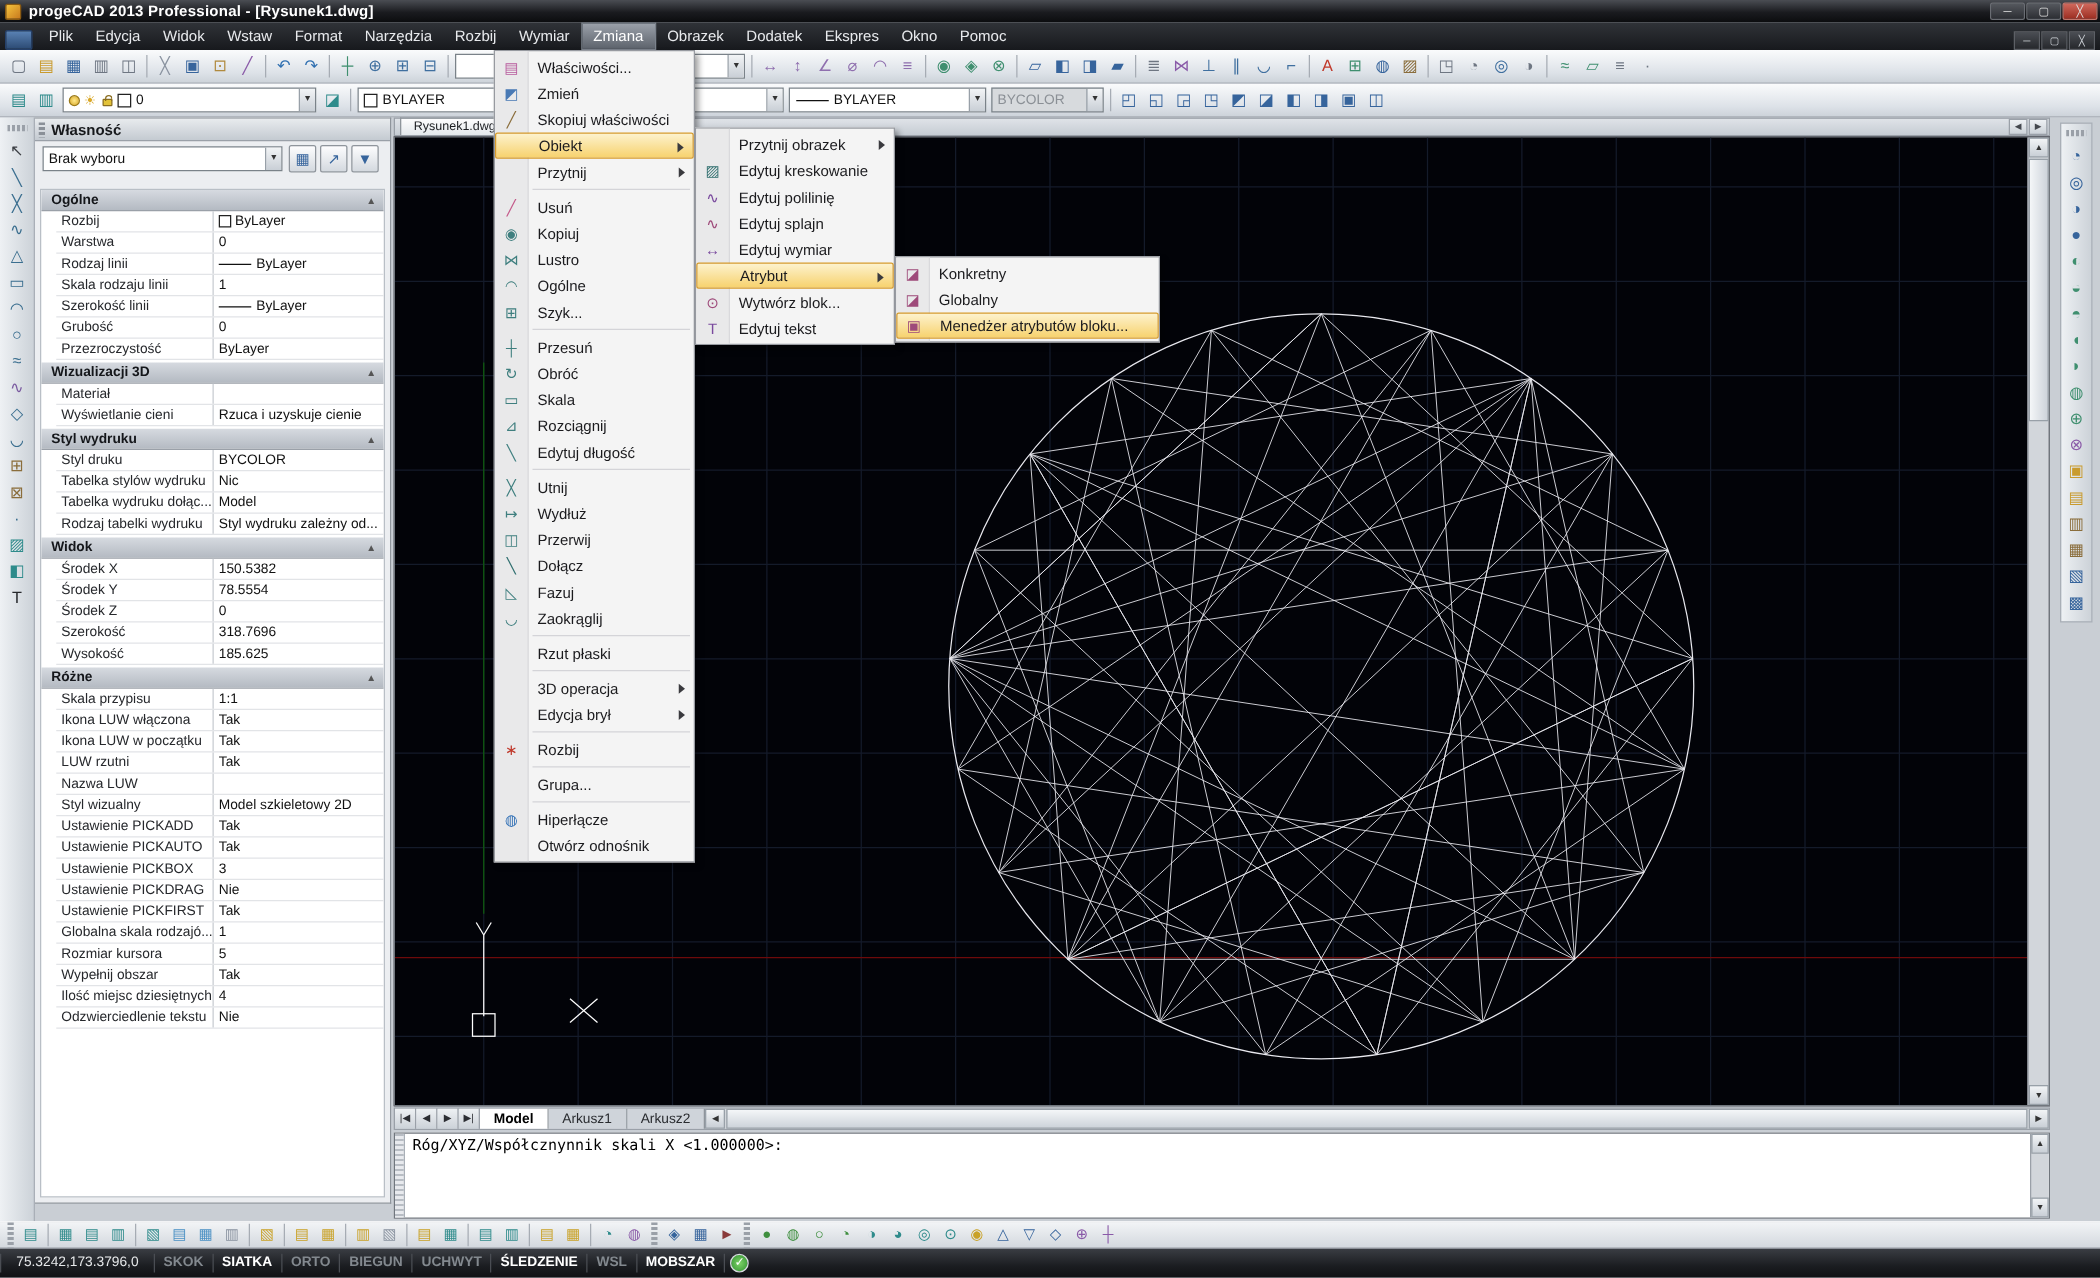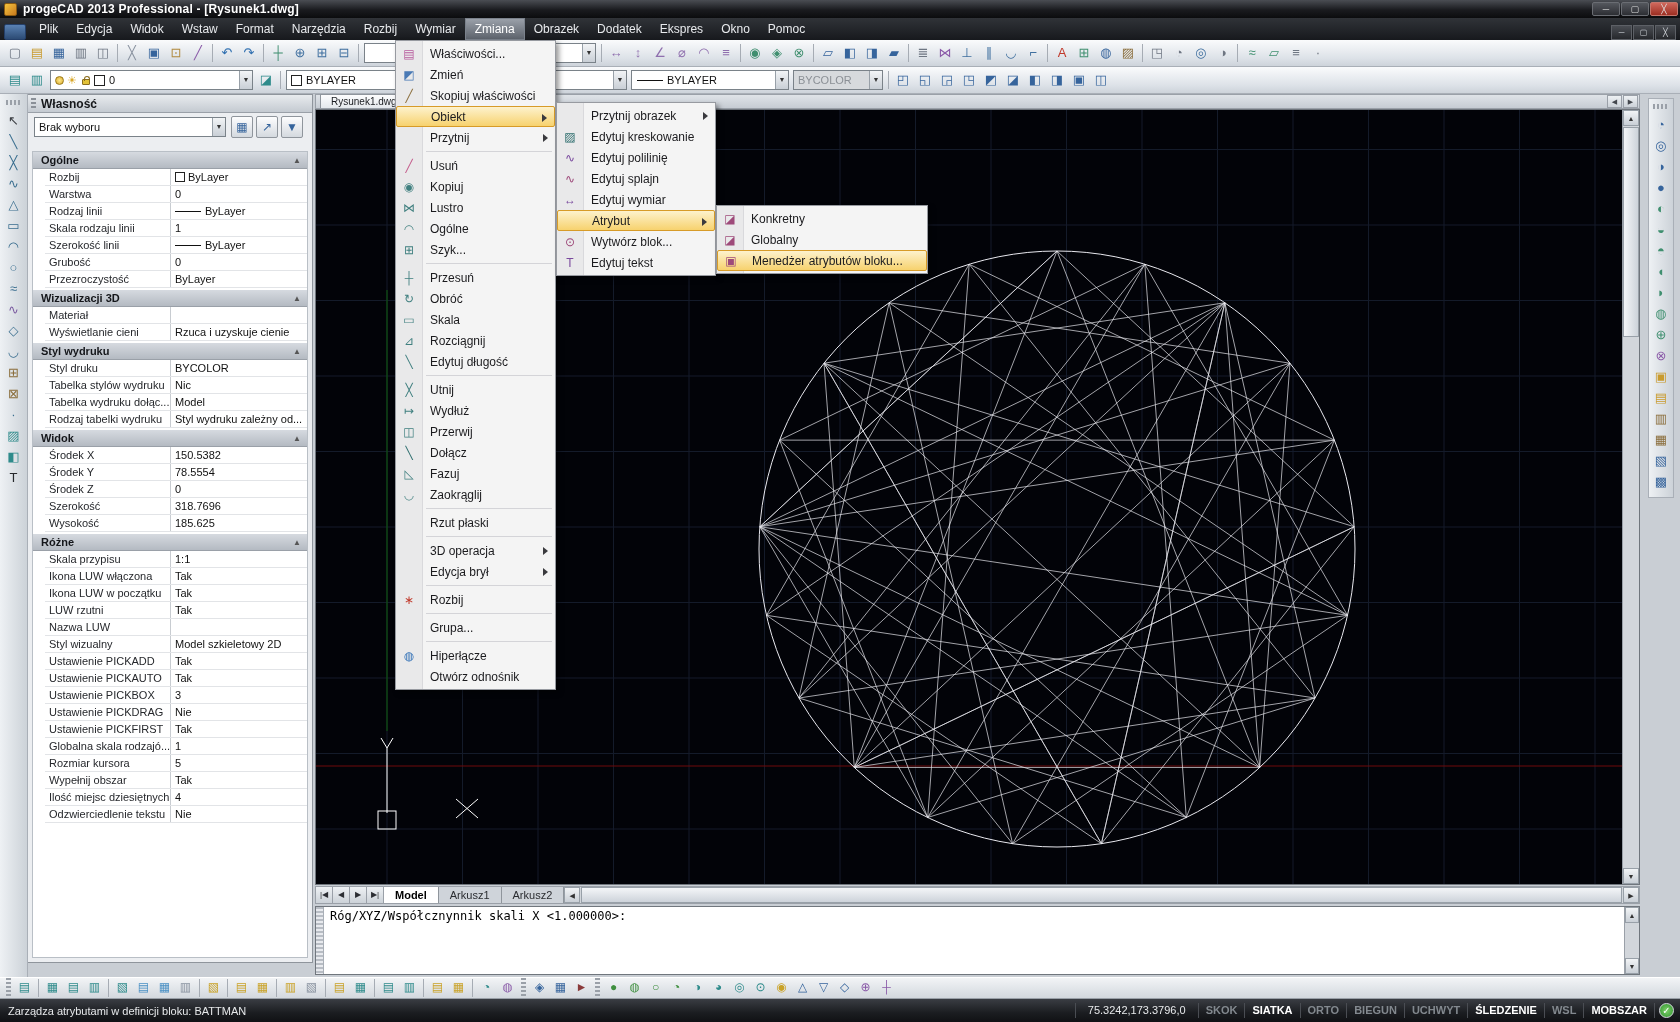--- a/index.html
+++ b/index.html
@@ -797,21 +797,20 @@
       <span class="tbtn" style="color: rgb(46, 139, 139);">⊙</span>
       <span class="tbtn" style="color: rgb(201, 162, 39);">◉</span>
       <span class="tbtn" style="color: rgb(54, 100, 156);">△</span>
       <span class="tbtn" style="color: rgb(54, 100, 156);">▽</span>
       <span class="tbtn" style="color: rgb(54, 100, 156);">◇</span>
       <span class="tbtn" style="color: rgb(138, 90, 168);">⊕</span>
       <span class="tbtn" style="color: rgb(138, 90, 168);">┼</span>
     </div>
 
   <div class="statusbar">
-    <div class="stmsg">Zarządza atrybutami w definicji bloku: BATTMAN</div>
     <div class="stcoords">75.3242,173.3796,0</div>
     <div id="sttoggles" style="display:flex">
         <div class="sttog">SKOK</div>
         <div class="sttog on">SIATKA</div>
         <div class="sttog">ORTO</div>
         <div class="sttog">BIEGUN</div>
         <div class="sttog">UCHWYT</div>
         <div class="sttog on">ŚLEDZENIE</div>
         <div class="sttog">WSL</div>
         <div class="sttog on">MOBSZAR</div>

